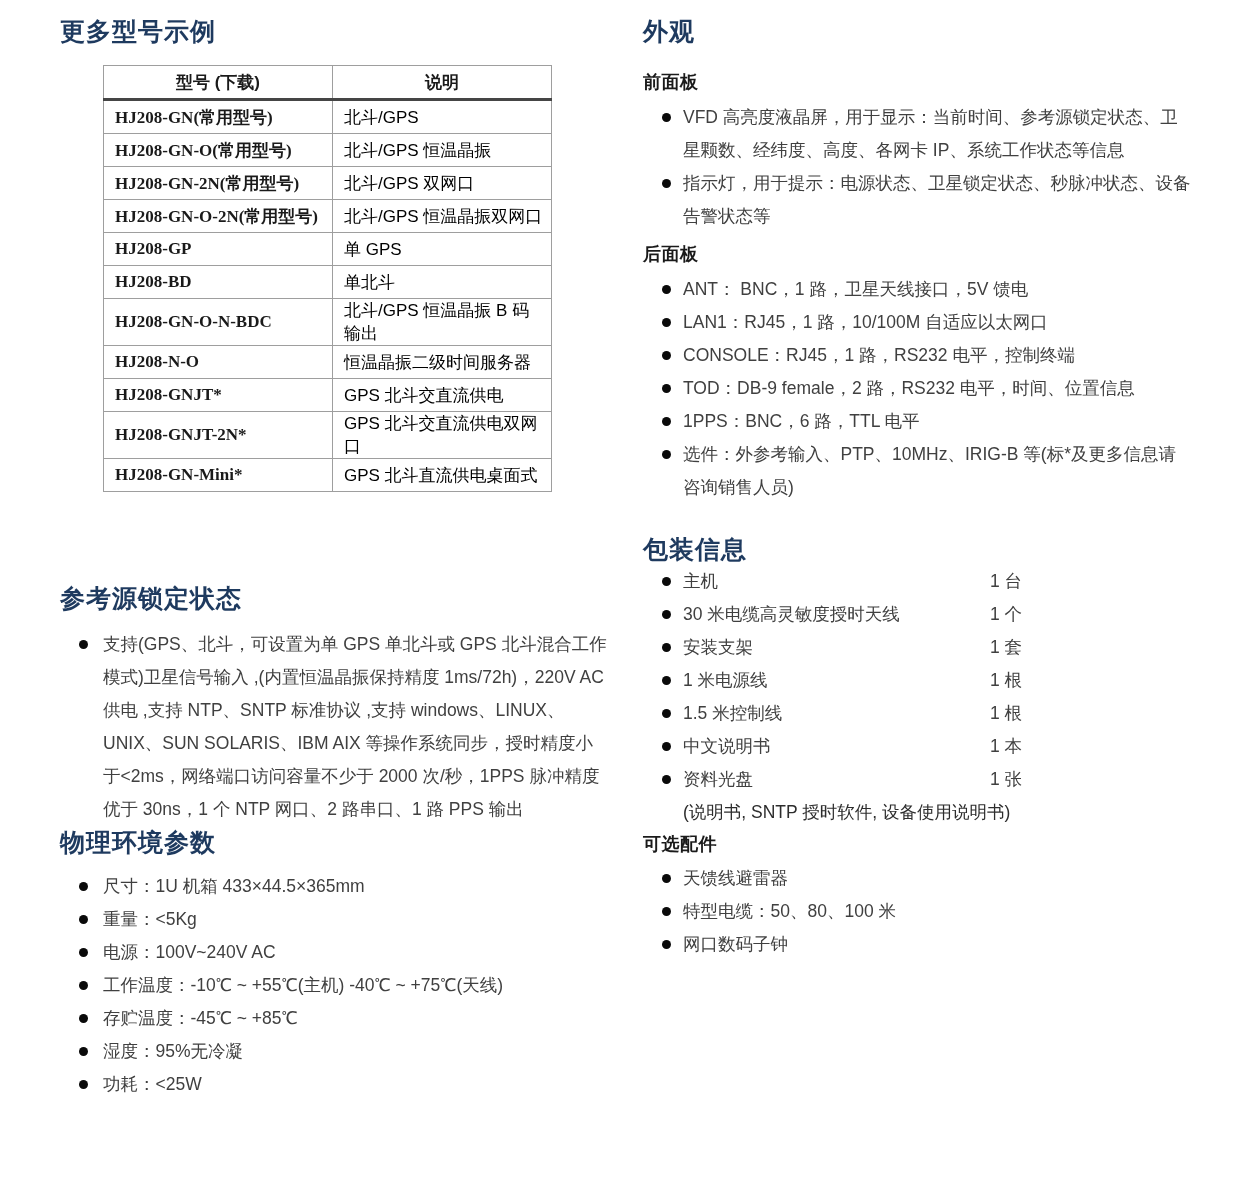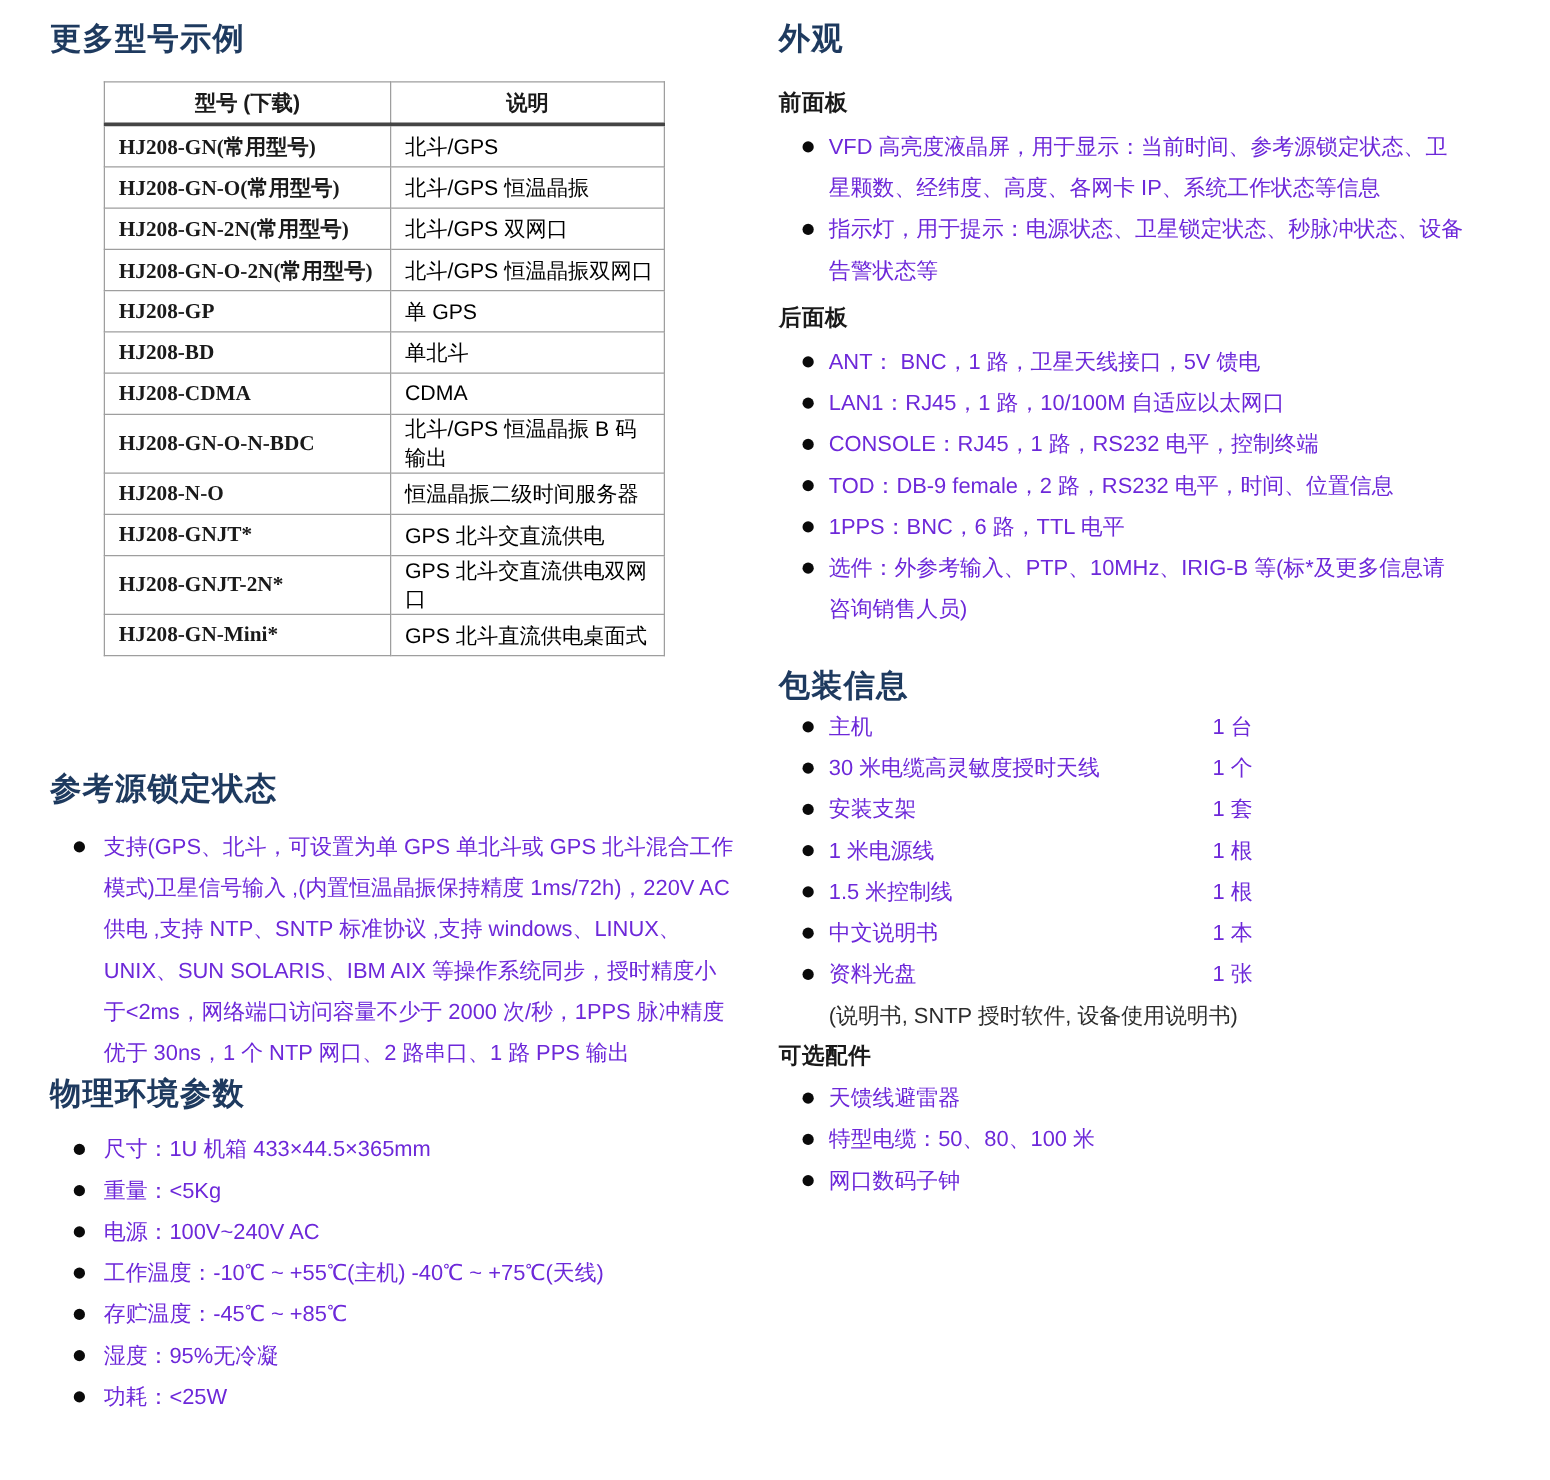--- a/index.html
+++ b/index.html
@@ -1,21 +1,21 @@
 <!DOCTYPE html>
 <html><head>
 <meta charset="utf-8">
 <style>
   html,body{margin:0;padding:0;}
   body{
     width:1240px;height:1184px;background:#ffffff;
     font-family:"Liberation Sans",sans-serif;
     color:#2d2d2d;overflow:hidden;
   }
-  .page{display:flex;padding:12px 0 0 40px;box-sizing:border-box;}
+  .page{display:flex;padding:12px 0 0 60px;box-sizing:border-box;}
   .col-left{width:565px;flex:none;}
   .col-right{width:548px;flex:none;margin-left:18px;}
 
   .sec-title{
     font-size:25px;font-weight:700;color:#1e3a5f;
     margin:0;line-height:32px;letter-spacing:1px;
   }
   .sub-title{
     font-size:18px;font-weight:700;color:#1a1a1a;
     margin:0;line-height:28px;letter-spacing:0.5px;
@@ -35,21 +35,21 @@
     background:#ffffff;
   }
   .models-table thead tr{border-bottom:3px solid #454545;}
   .models-table td{height:32px;padding:0 6px 0 11px;}
   .models-table td.model{font-weight:700;color:#1a1a1a;font-family:Liberation Serif, serif;}
   .models-table td.desc{color:#000000;}
   .models-table col.c1{width:229px;}
   .models-table col.c2{width:219px;}
 
   
-  ul.bullets{list-style:none;margin:0;padding:0;font-size:17.5px;color:#6d28d9;}
+  ul.bullets{list-style:none;margin:0;padding:0;font-size:17.5px;color:#404040;}
   ul.bullets li{position:relative;padding-left:43px;line-height:33px;}
   ul.bullets li::before{
     content:"";position:absolute;left:19px;top:12px;
     width:9px;height:9px;border-radius:50%;background:#0a0a0a;
   }
   .col-right ul.bullets li{padding-left:40px;}
   .col-right ul.bullets li::before{left:19px;}
 
   
   ul.items li{padding-right:0;}
@@ -116,24 +116,20 @@
             <tr>
               <td class="model">HJ208-GP</td>
               <td class="desc">单 GPS</td>
             </tr>
 
             <tr>
               <td class="model">HJ208-BD</td>
               <td class="desc">单北斗</td>
             </tr>
 
-            <tr>
-              <td class="model">HJ208-CDMA</td>
-              <td class="desc">CDMA</td>
-            </tr>
 
             <tr>
               <td class="model">HJ208-GN-O-N-BDC</td>
               <td class="desc">北斗/GPS 恒温晶振 B 码输出</td>
             </tr>
 
             <tr>
               <td class="model">HJ208-N-O</td>
               <td class="desc">恒温晶振二级时间服务器</td>
             </tr>

